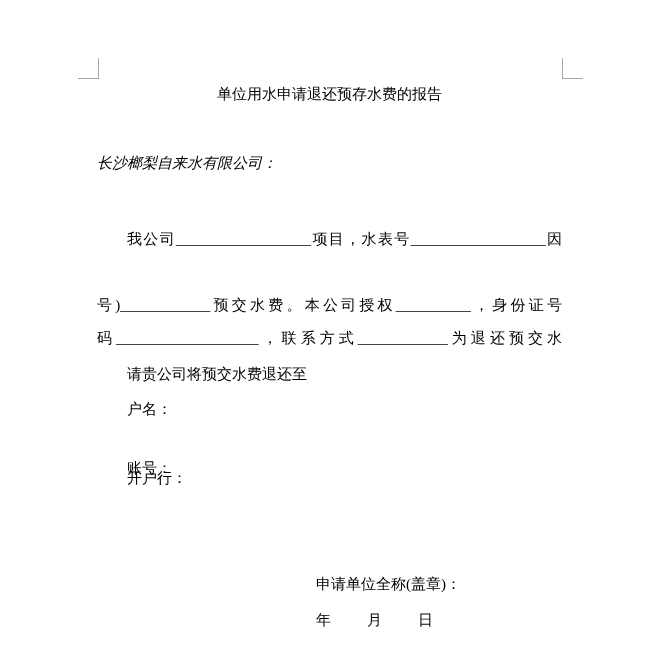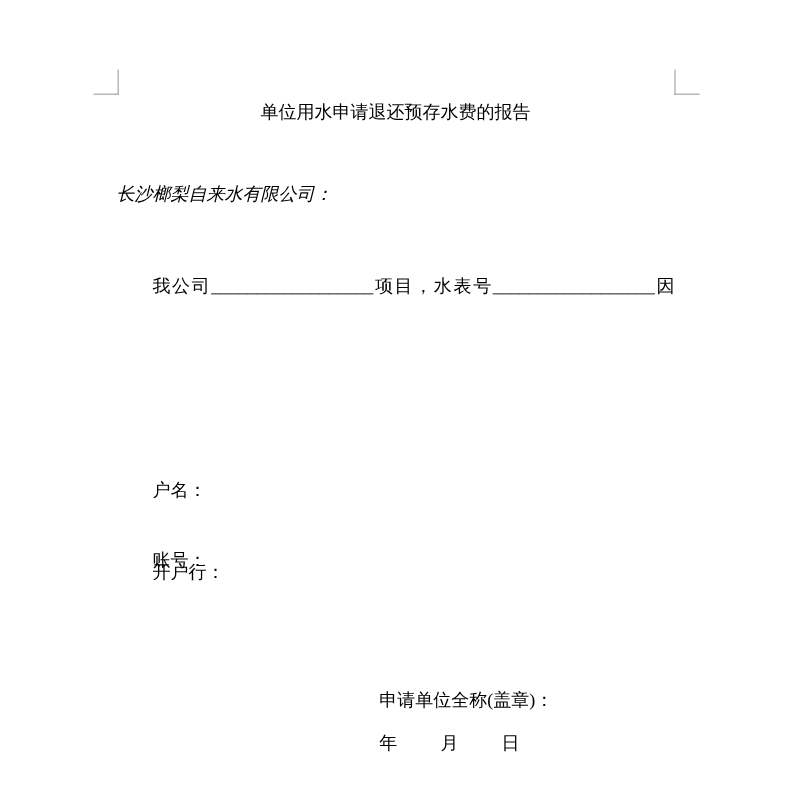--- a/index.html
+++ b/index.html
@@ -71,21 +71,24 @@
 <div class="page">
 
   <div class="crop-mark tl"></div>
   <div class="crop-mark tr"></div>
 
   <div class="line title">单位用水申请退还预存水费的报告</div>
 
   <div class="line salutation">长沙榔梨自来水有限公司：</div>
 
   <div class="line just b1">我公司__________________项目，水表号__________________因</div>
+  <div class="line just b3">号)____________预交水费。本公司授权__________，身份证号</div>
+  <div class="line just b4">码___________________，联系方式____________为退还预交水</div>
 
+  <div class="line request">请贵公司将预交水费退还至</div>
 
   <div class="line acct-name">户名：</div>
   <div class="line acct-num">账号：</div>
   <div class="line bank">开户行：</div>
 
   <div class="line dateline">年　　月　　日</div>
   <div class="line signature">申请单位全称(盖章)：</div>
 
 </div>
 

